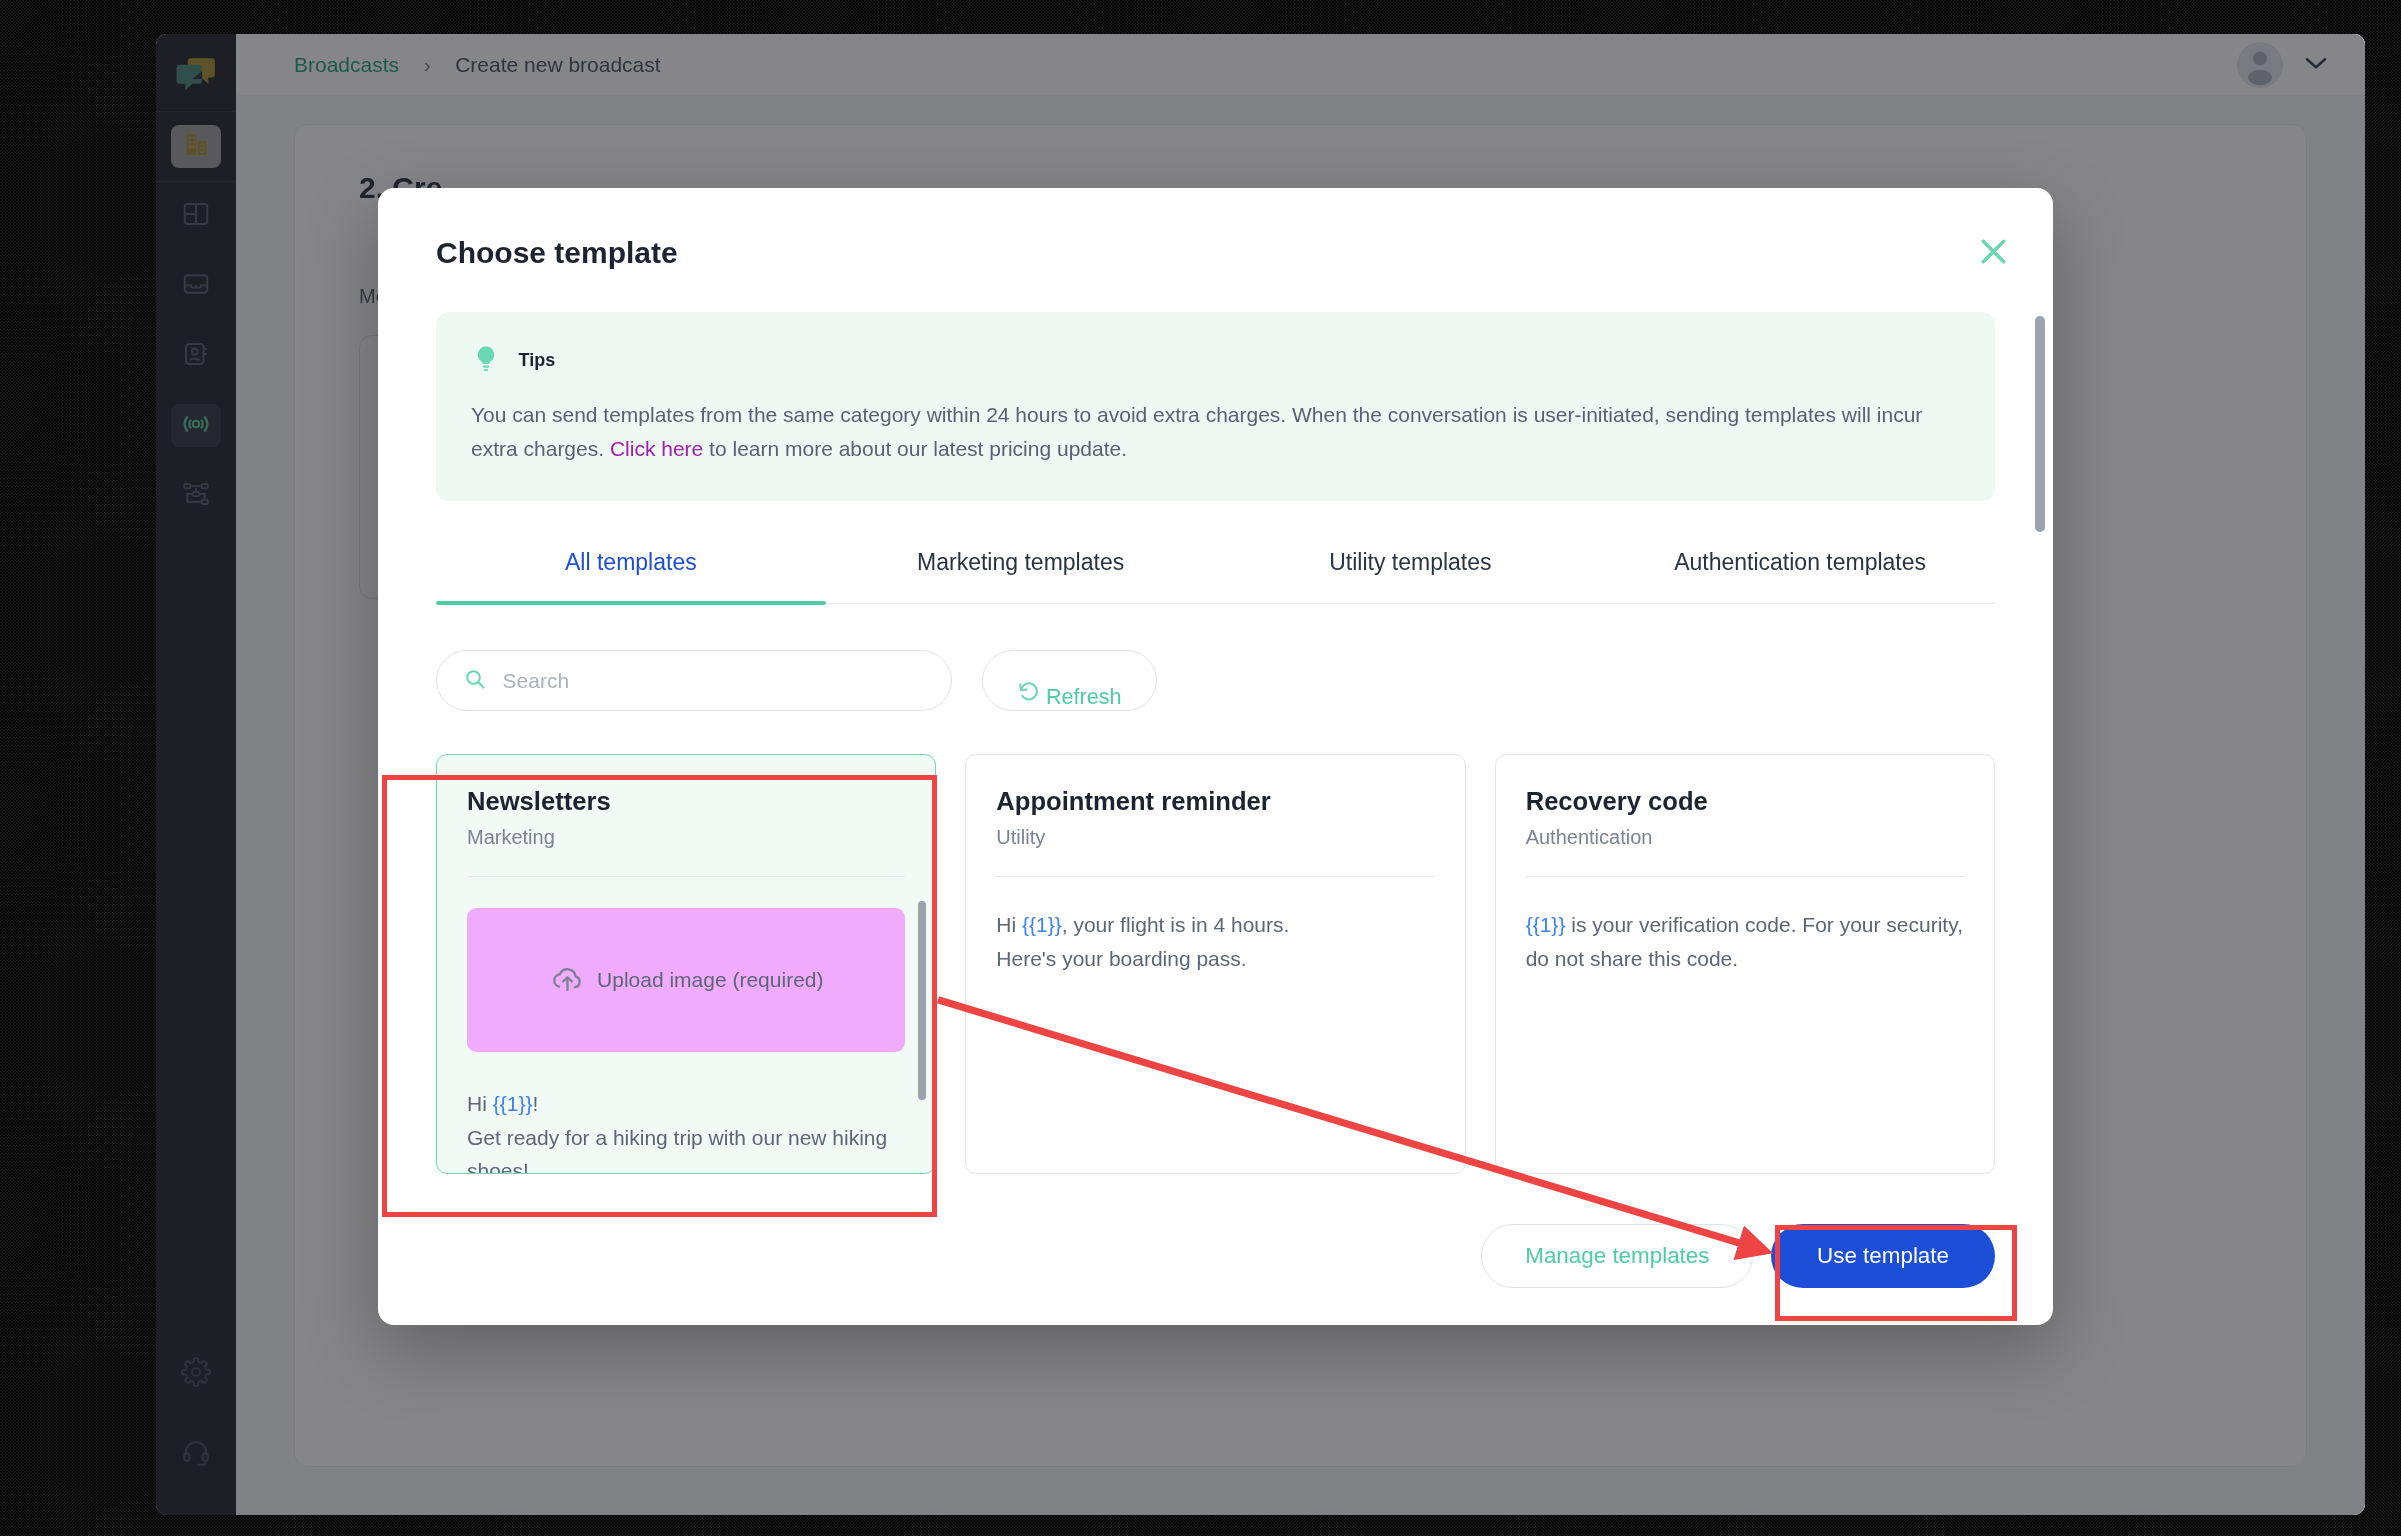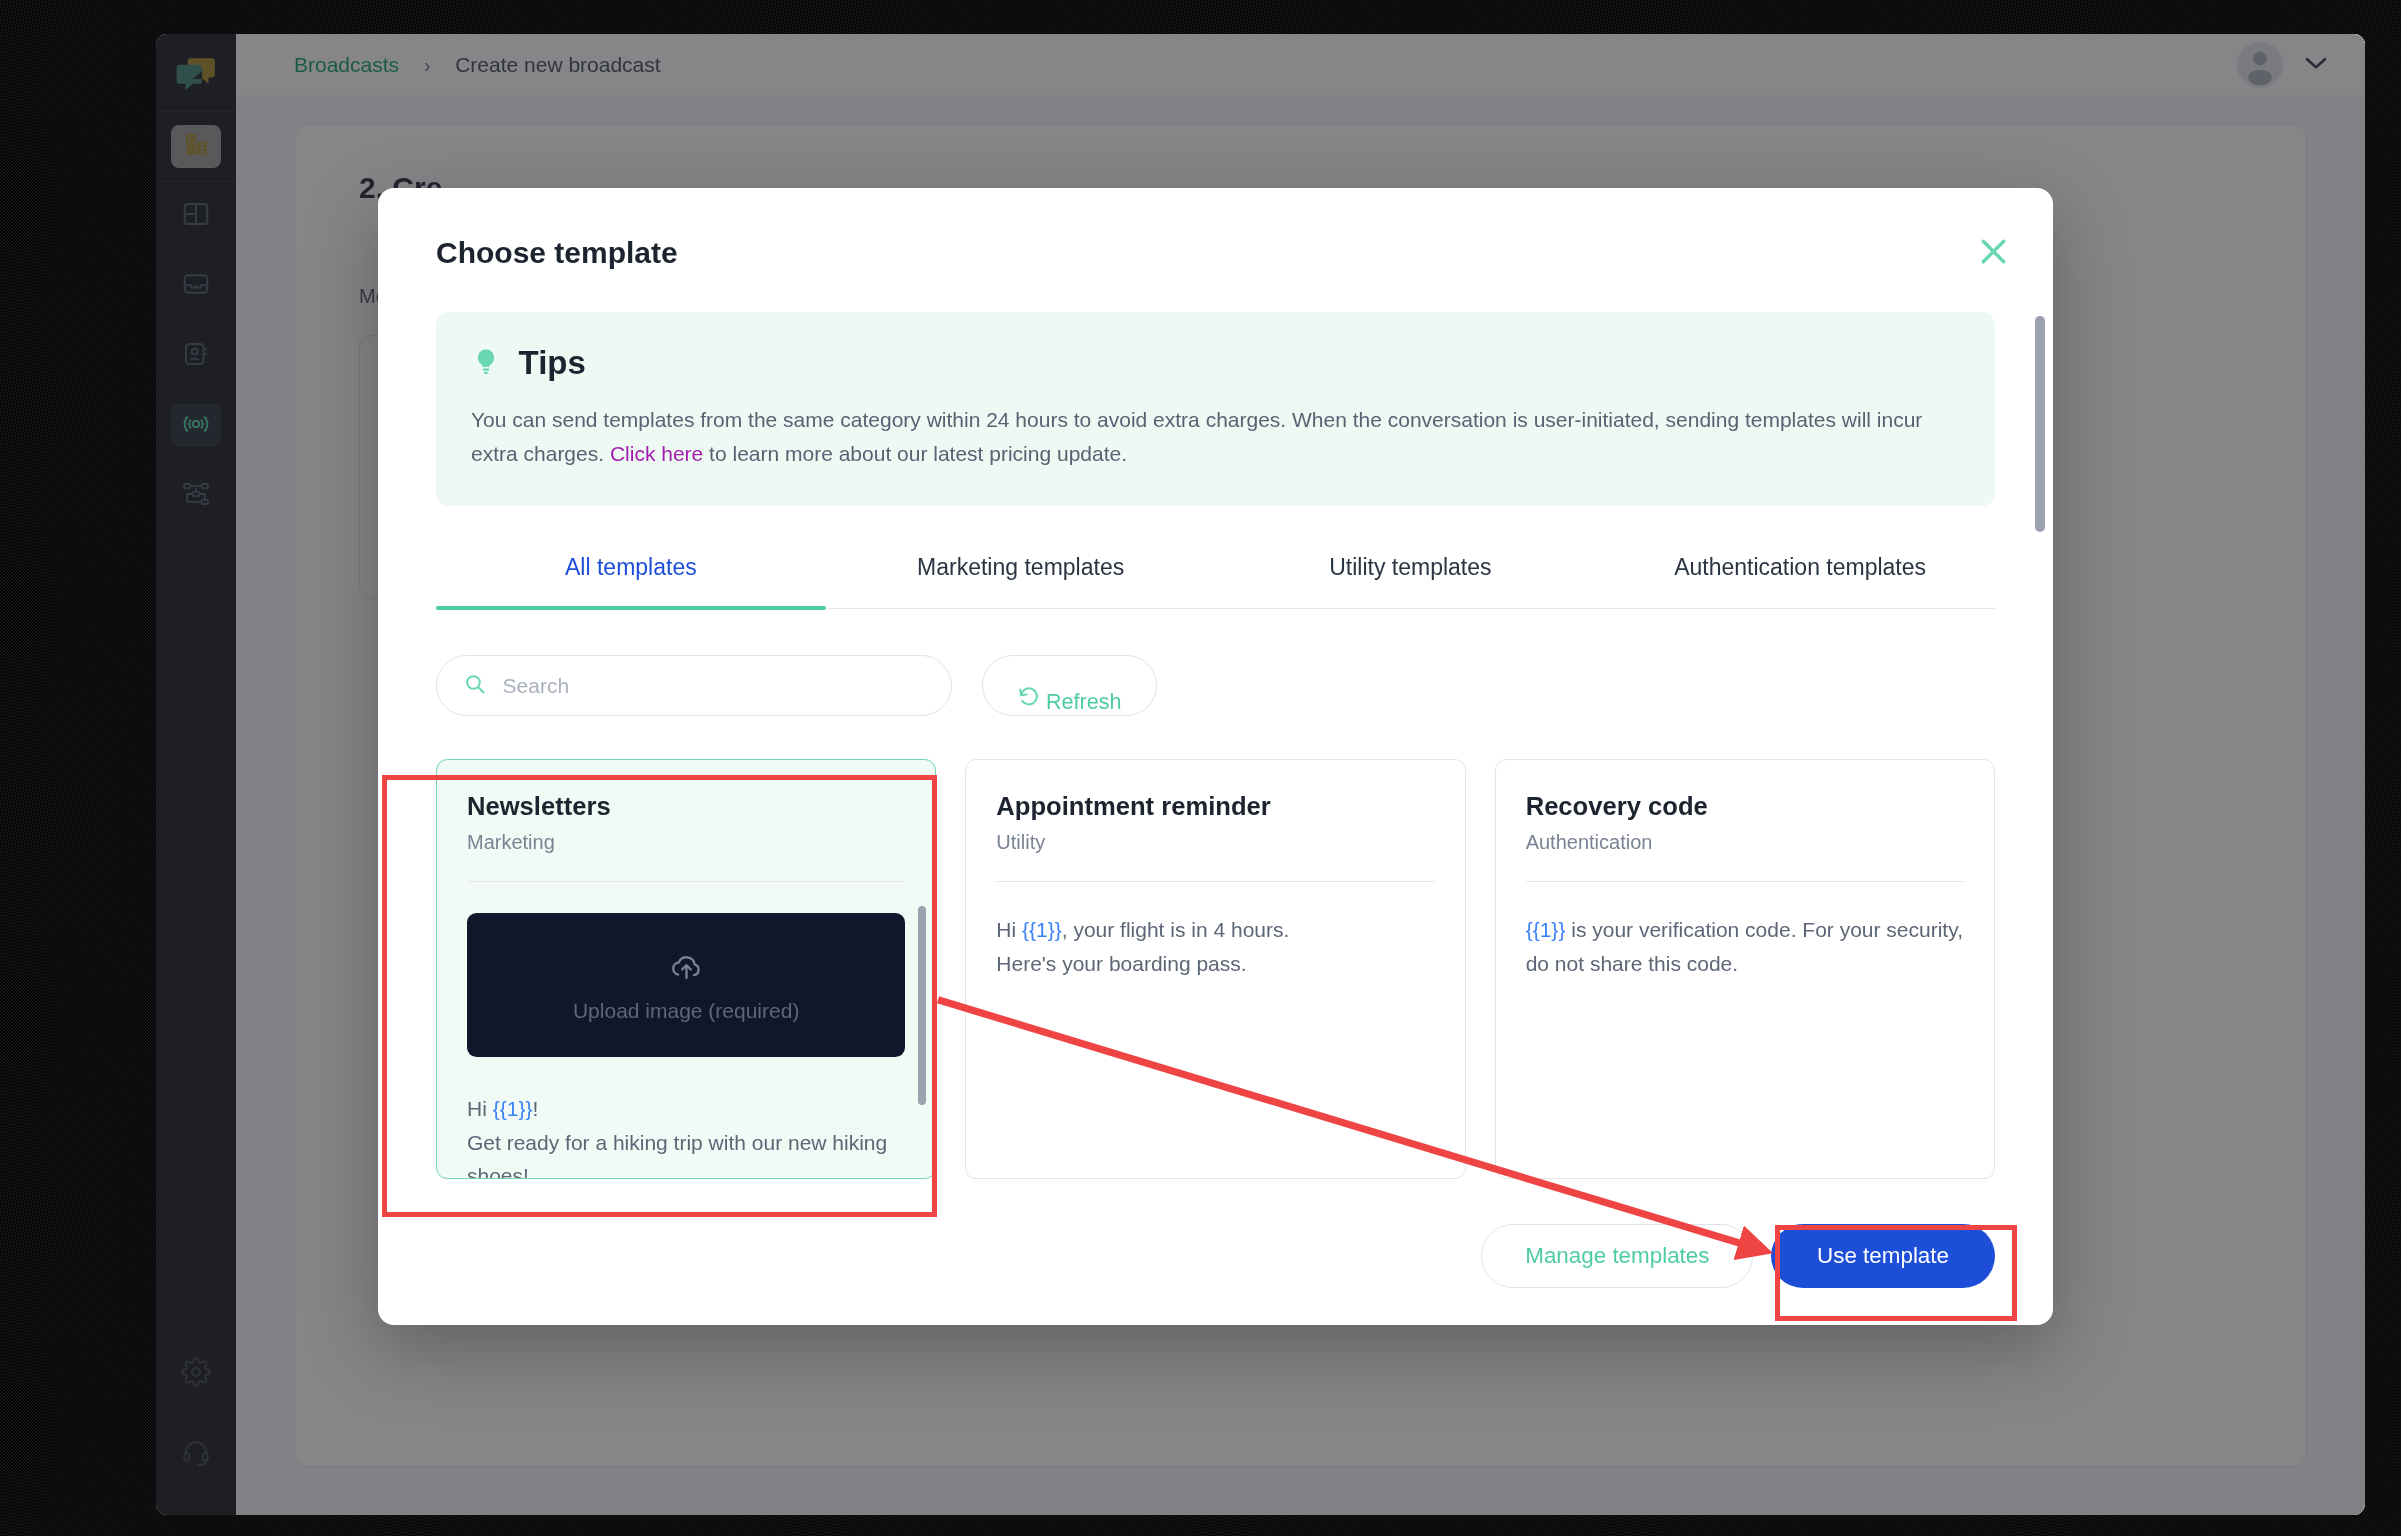--- a/index.html
+++ b/index.html
@@ -143,21 +143,21 @@
   .modal-title { font-size: 30px; font-weight: 700; color: #1d2430; margin-bottom: 42px; }
 
   
   #tips {
     background: #eef9f4;
     border-radius: 12.8px;
     padding: 32px 35px 35px 35px;
     margin-bottom: 48px;
   }
   .tips-head { display: flex; align-items: center; gap: 17.6px; margin-bottom: 21px; }
-  .tips-head-label { font-size: 33px; font-weight: 600; color: #1d2430; }
+  .tips-head-label { font-size: 18px; font-weight: 600; color: #1d2430; }
   .tips-body { font-size: 21px; line-height: 1.62; color: #596273; }
   .tips-link { color: #a21caf; }
 
   
   #tabs {
     display: flex;
     border-bottom: 1.6px solid #e7e9ee;
     margin-bottom: 46px;
   }
   .tab {
@@ -214,24 +214,24 @@
     overflow: hidden;
     max-height: 420px;
   }
   .tcard.selected { background: #f1faf5; border: 1.6px solid #6fd9b2; }
   .tcard-title { font-size: 25.6px; font-weight: 700; color: #1d2430; margin-bottom: 9.6px; }
   .tcard-cat { font-size: 20px; color: #7a8393; margin-bottom: 27px; }
   .tcard-div { height: 0.8px; background: #e4e7ec; margin-bottom: 32px; }
   .tcard-body { font-size: 21px; line-height: 1.58; color: #5d6676; }
   .var { color: #3b82f6; }
   .upload-box {
-    background: #0f172a;
+    background: #f0abfc;
     border-radius: 9.6px;
     height: 144px;
-    display: flex; flex-direction: column;
+    display: flex; flex-direction: row;
     align-items: center; justify-content: center;
     gap: 11.2px; margin-bottom: 35px;
   }
   .upload-label { font-size: 21px; color: #5d6676; }
   .card-scrollbar {
     position: absolute;
     right: 9.6px; top: 146px;
     width: 8px; height: 199px;
     background: #9ca3af;
     border-radius: 4px;

